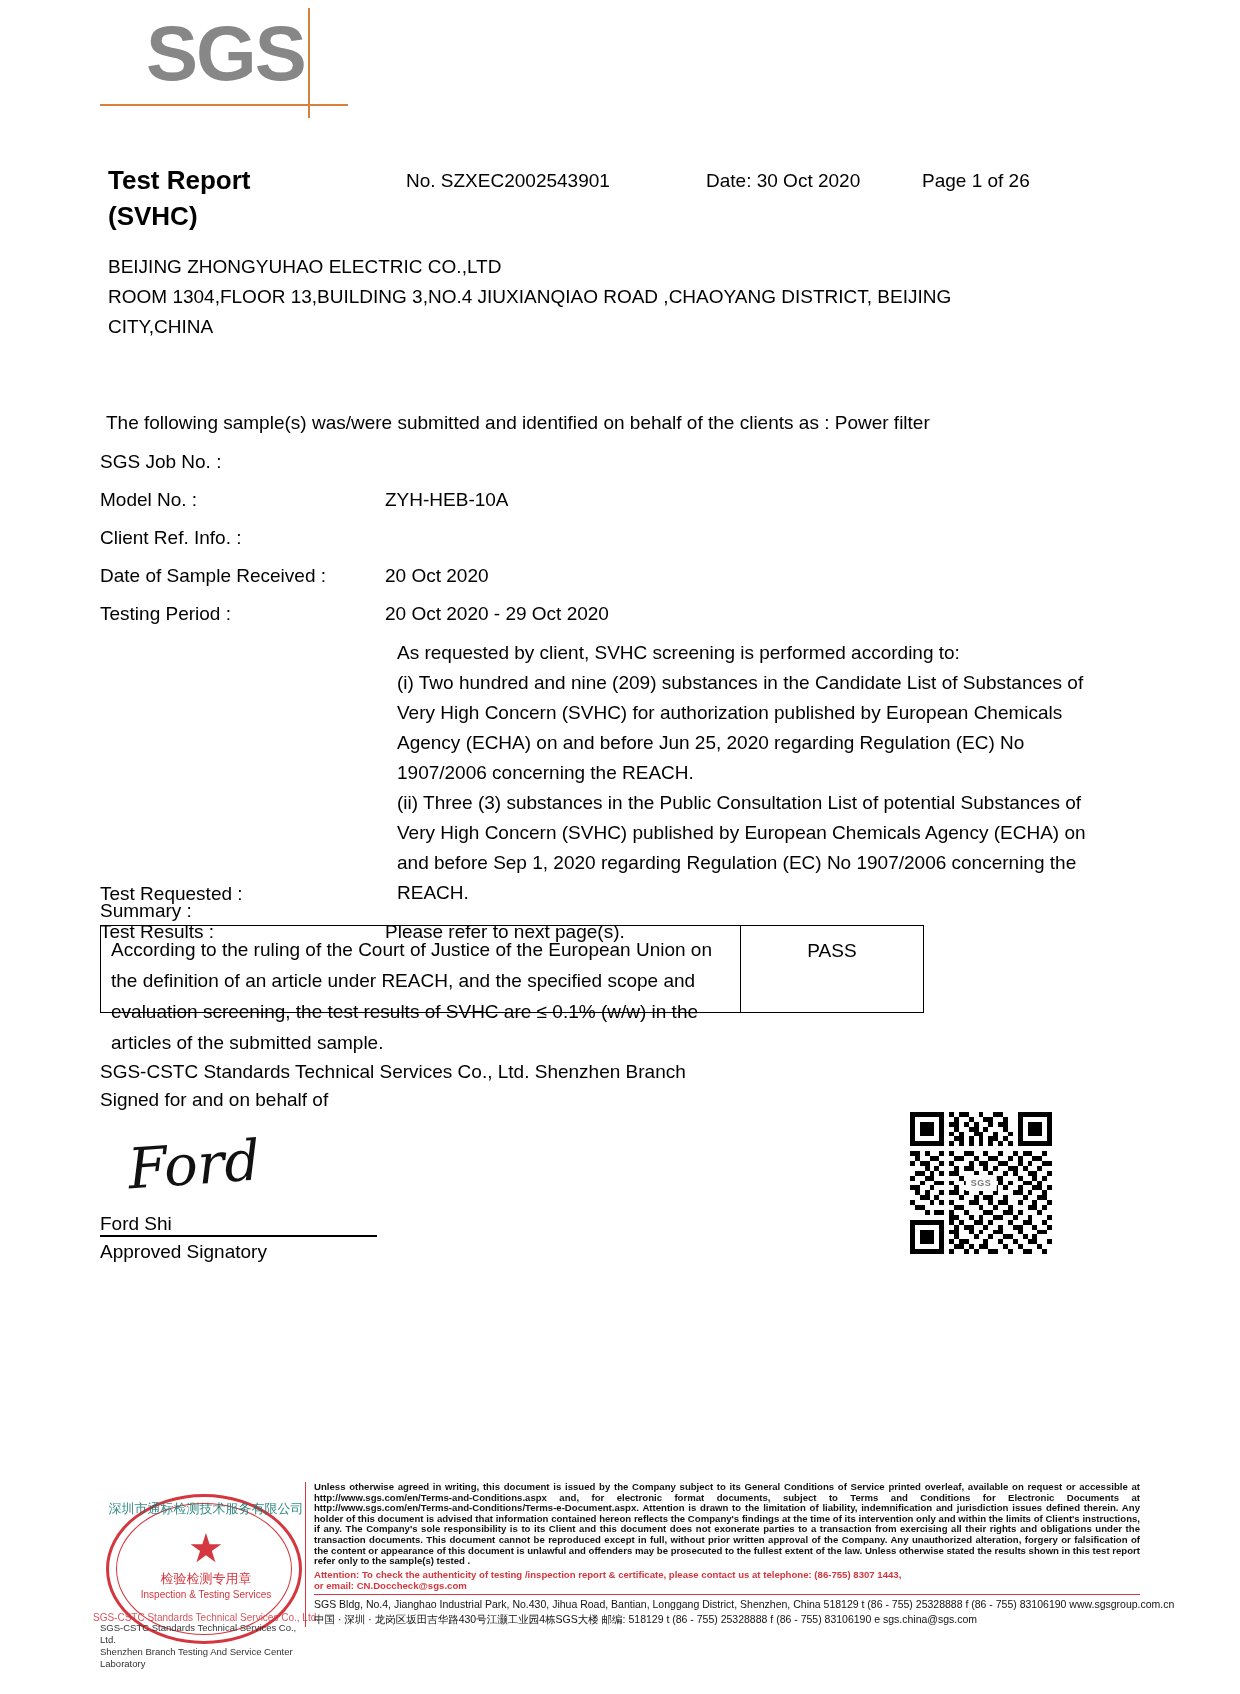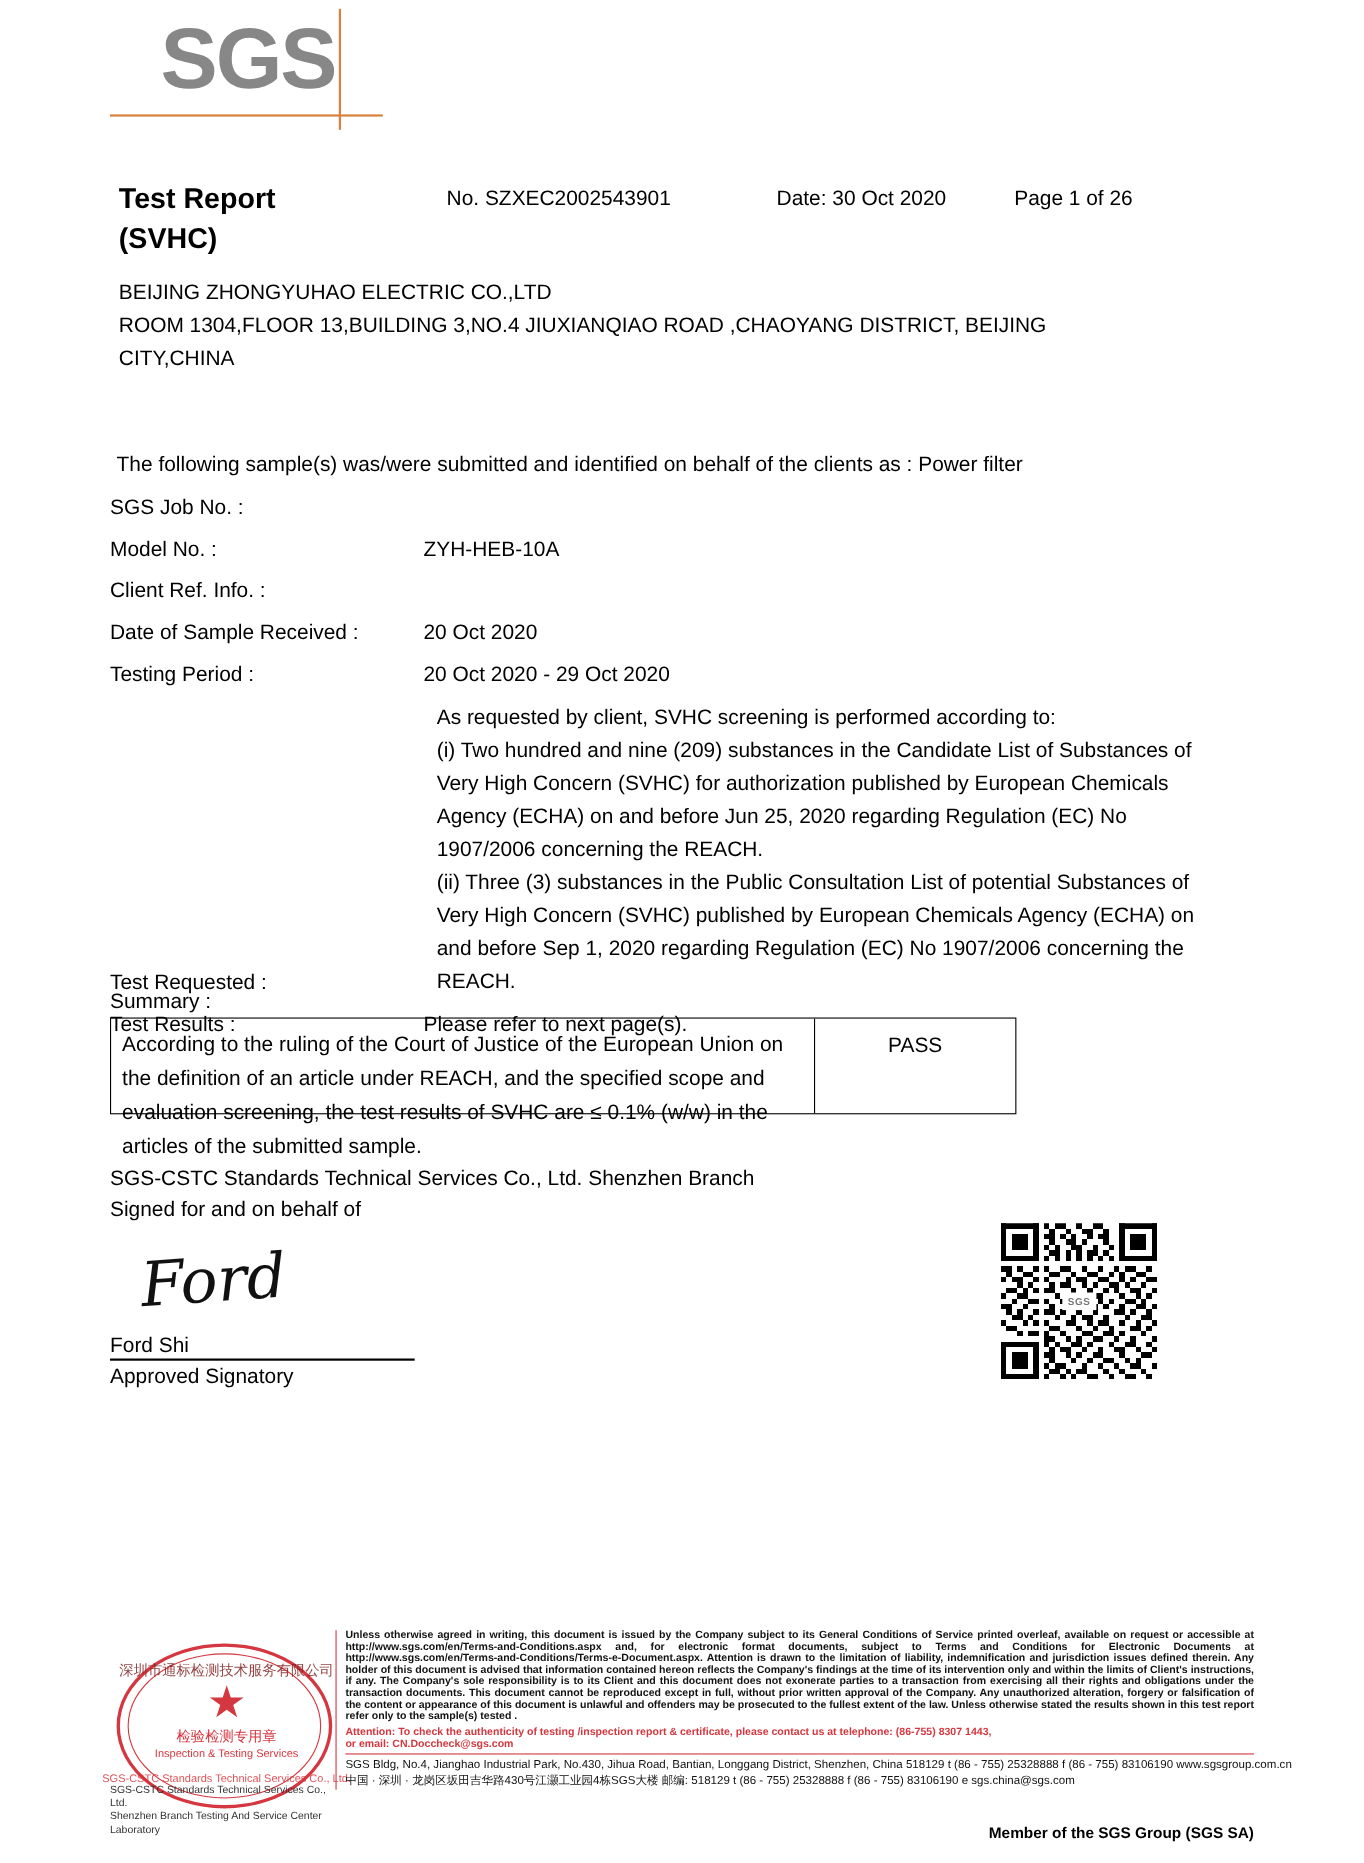--- a/index.html
+++ b/index.html
@@ -284,23 +284,23 @@
     left: 50%;
     top: 99px;
     transform: translateX(-50%);
     color: #d4373f;
     font-size: 10px;
     white-space: nowrap;
   }
   .stamp-arc-top {
     position: absolute;
     left: 50%;
-    top: 20px;
+    top: 10px;
     transform: translateX(-50%);
-    color: #7f1d1d;
+    color: #0f766e;
     font-size: 13px;
     white-space: nowrap;
     opacity: .85;
   }
   .stamp-arc-bottom {
     position: absolute;
     left: 50%;
     top: 122px;
     transform: translateX(-50%);
     color: #d4373f;
@@ -700,15 +700,14 @@
         <div>Attention: To check the authenticity of testing /inspection report &amp; certificate, please contact us at telephone: (86-755) 8307 1443,</div>
         <div>or email: CN.Doccheck@sgs.com</div>
       </div>
       <div class="addr-sep">
         <div class="addr-line">SGS Bldg, No.4, Jianghao Industrial Park, No.430, Jihua Road, Bantian, Longgang District, Shenzhen, China  518129    t (86 - 755) 25328888   f (86 - 755) 83106190    www.sgsgroup.com.cn</div>
         <div class="addr-line big">中国 · 深圳 · 龙岗区坂田吉华路430号江灏工业园4栋SGS大楼        邮编: 518129    t (86 - 755) 25328888   f (86 - 755) 83106190   e  sgs.china@sgs.com</div>
       </div>
     </div>
   </div>
 
-  <div class="member">Member of the SGS Group (SGS SA)</div>
 
 </div>
 
 </body></html>

